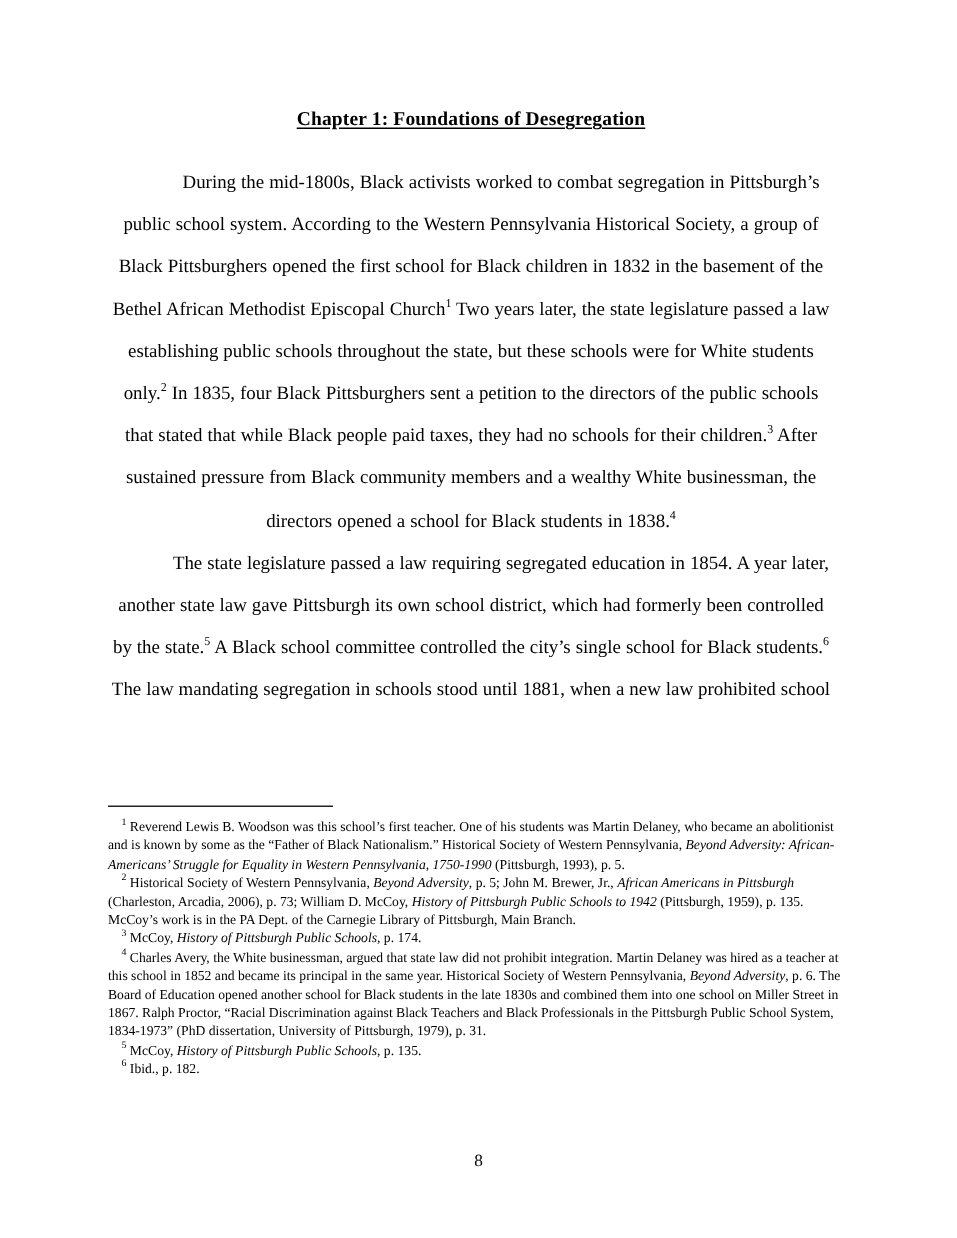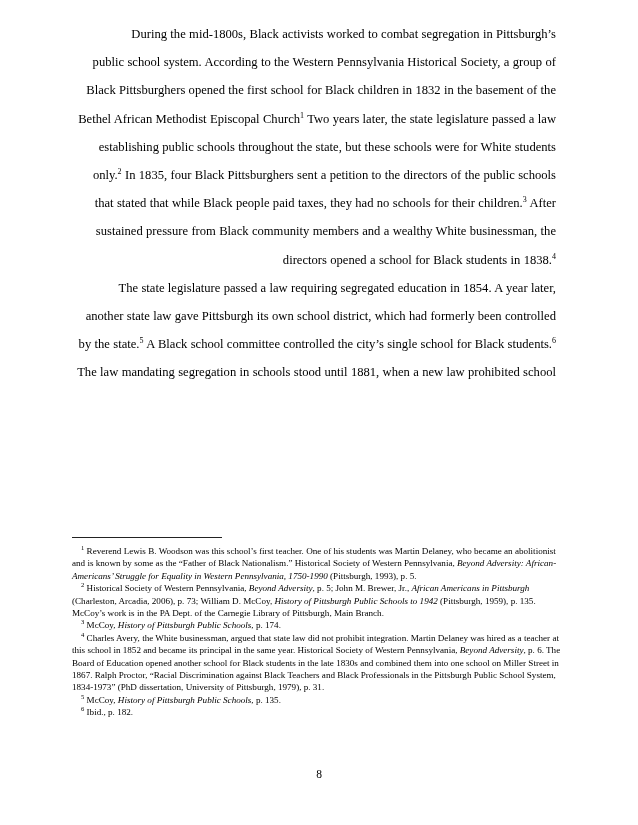--- a/index.html
+++ b/index.html
@@ -42,21 +42,21 @@
 
   
   .body-block {
     margin-top: 20px;
   }
   p.body-para {
     margin: 0;
     font-size: 12.6px;
     line-height: 28.2px;
     text-indent: 40px;
-    text-align: right;
+    text-align: center;
     word-spacing: 0.2px;
   }
   sup {
     font-size: 8px;
     vertical-align: super;
     line-height: 0;
   }
 
   
   .footnotes {
@@ -98,20 +98,23 @@
     font-size: 11.5px;
   }
 </style>
 </head>
 <body>
 
 <div class="page">
 
   <div class="content">
 
+    <h1 class="chapter-title">
+      <span>Chapter 1: Foundations of Desegregation</span>
+    </h1>
 
     <div class="body-block">
         <p class="body-para">During the mid-1800s, Black activists worked to combat segregation in Pittsburgh’s public school system.  According to the Western Pennsylvania Historical Society, a group of Black Pittsburghers opened the first school for Black children in 1832 in the basement of the Bethel African Methodist Episcopal Church<sup>1</sup>  Two years later, the state legislature passed a law establishing public schools throughout the state, but these schools were for White students only.<sup>2</sup> In 1835, four Black Pittsburghers sent a petition to the directors of the public schools that stated that while Black people paid taxes, they had no schools for their children.<sup>3</sup>  After sustained pressure from Black community members and a wealthy White businessman, the directors opened a school for Black students in 1838.<sup>4</sup></p>
         <p class="body-para">The state legislature passed a law requiring segregated education in 1854.  A year later, another state law gave Pittsburgh its own school district, which had formerly been controlled by the state.<sup>5</sup>  A Black school committee controlled the city’s single school for Black students.<sup>6</sup>  The law mandating segregation in schools stood until 1881, when a new law prohibited school</p>
       </div>
 
   </div>
 
   <div class="footnotes">
     <hr class="footnote-rule">

